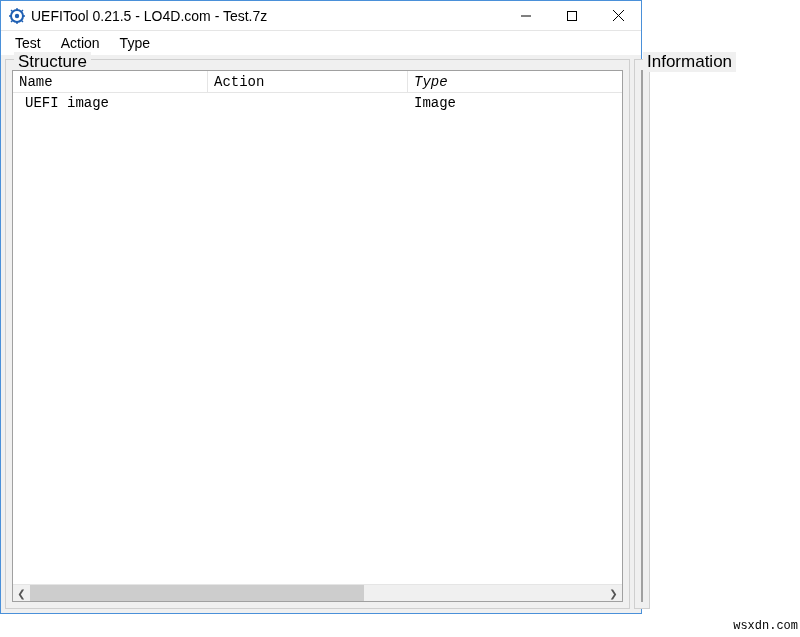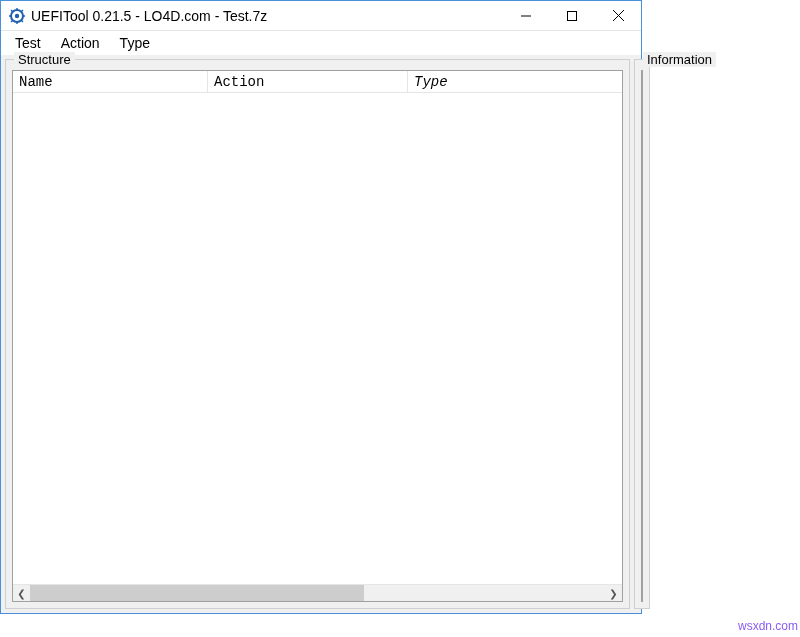--- a/index.html
+++ b/index.html
@@ -78,21 +78,21 @@
       display: flex;
       flex-direction: column;
       min-height: 0;
     }
     .groupbox .legend {
       position: absolute;
       top: -8px;
       left: 8px;
       background: #f0f0f0;
       padding: 0 4px;
-      font-size: 13px;
+      font-size: 17px;
       color: #000;
     }
     .structure-box { flex: 0 0 625px; width: 625px; }
     .info-box { flex: 1; justify-content: flex-end; }
     .messages-box { height: 190px; }
     .inner-panel {
       flex: 1;
       background: #fff;
       border: 1px solid #a0a0a0;
       min-height: 0;
@@ -152,22 +152,22 @@
       position: absolute; left: 0; top: 0;
       width: 58%; height: 100%;
       background: #cdcdcd;
     }
     
     .watermark {
       position: absolute;
       right: 2px;
       bottom: 4px;
       font-size: 12px;
-      color: #8b5cf6;
-      font-family: Liberation Sans, sans-serif;
+      color: #000000;
+      font-family: Liberation Mono, monospace;
     }
   </style>
 </head>
 <body>
 
 <div class="window">
 
   <div class="titlebar">
     <span class="app-icon">
       <svg width="16" height="16" viewBox="0 0 16 16">
@@ -206,20 +206,27 @@
     <div class="upper-row">
 
       <div class="groupbox structure-box">
         <span class="legend">Structure</span>
         <div class="inner-panel">
           <div class="tree-header">
             <div class="tree-col col-name">Name</div>
             <div class="tree-col col-action">Action</div>
             <div class="tree-col col-type">Type</div>
           </div>
+          <div class="tree-body">
+            <div class="tree-row">
+              <div class="cell cell-name">UEFI image</div>
+              <div class="cell cell-action"></div>
+              <div class="cell cell-type">Image</div>
+            </div>
+          </div>
 
           <div class="hscroll">
             <div class="arrow">❮</div>
             <div class="track">
               <div class="thumb"></div>
             </div>
             <div class="arrow">❯</div>
           </div>
         </div>
       </div>

